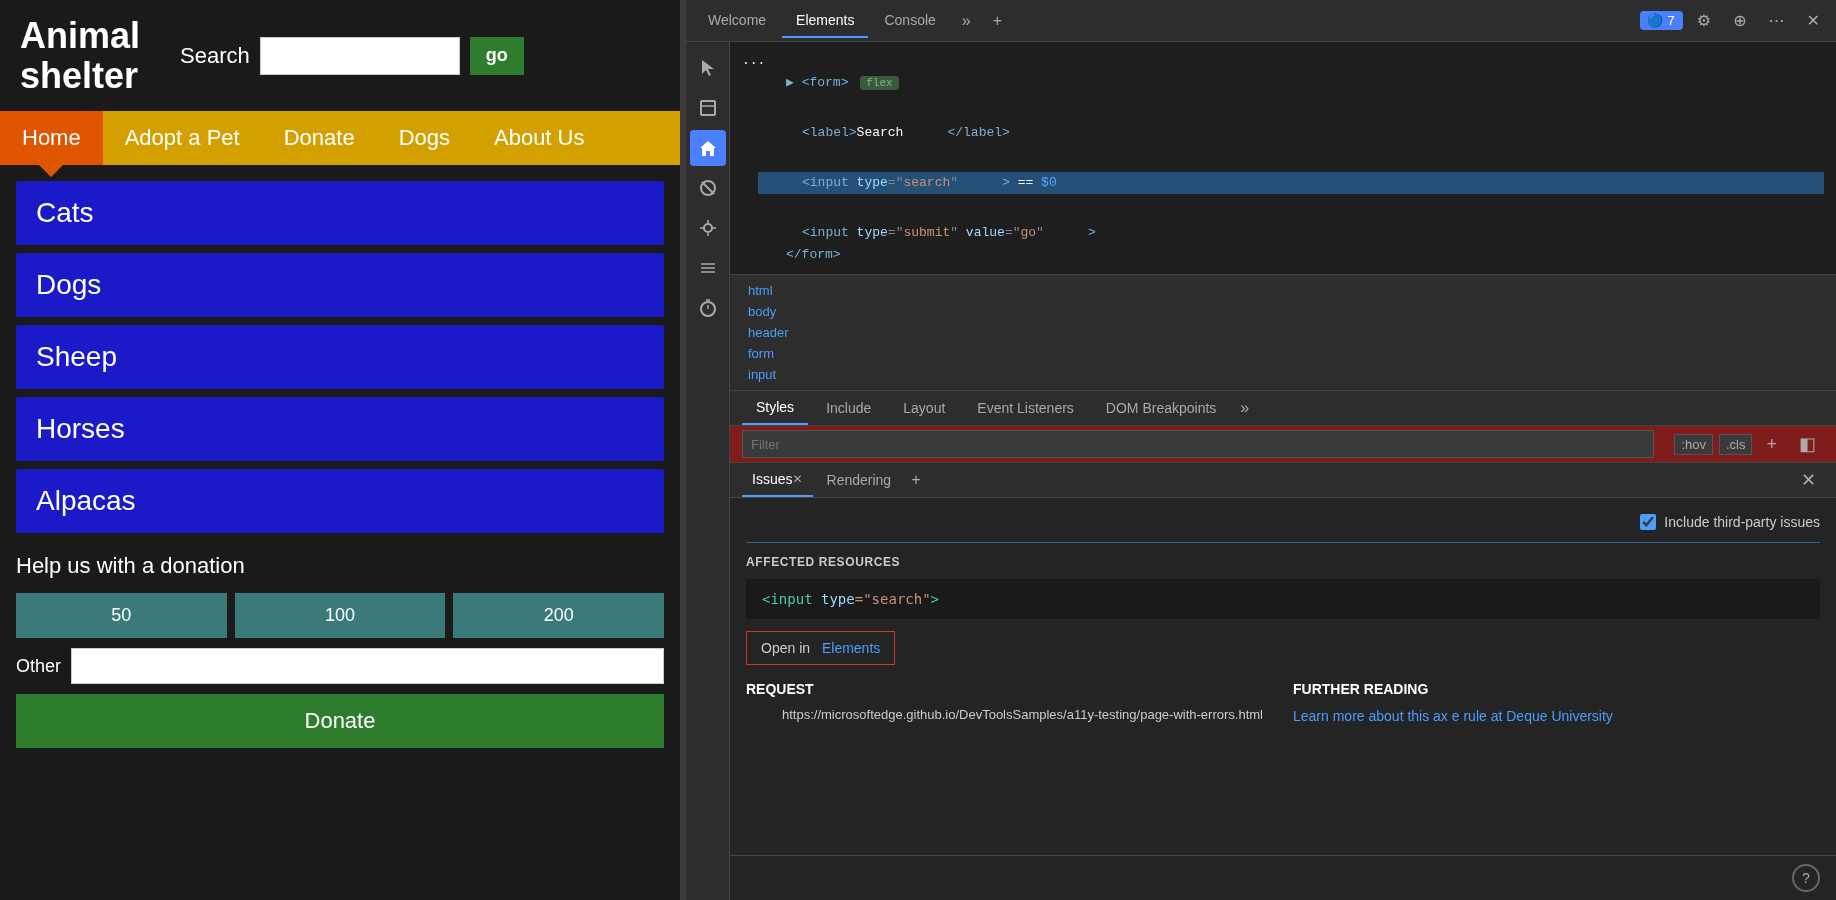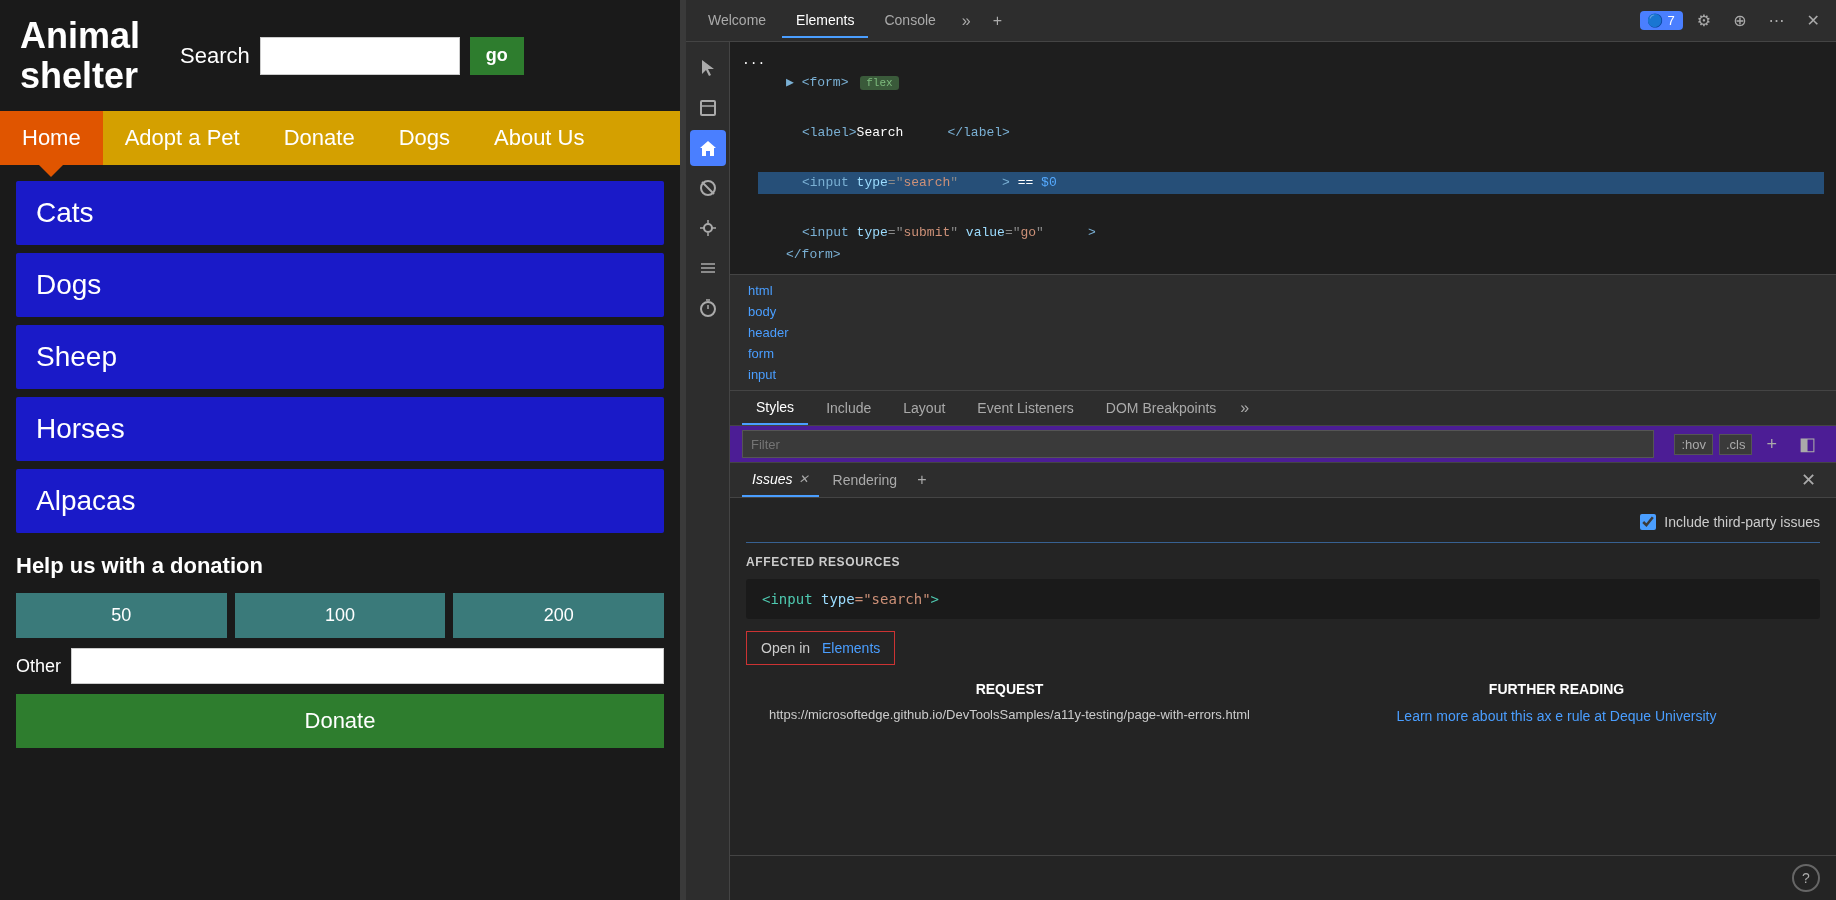--- a/index.html
+++ b/index.html
@@ -104,21 +104,21 @@
       border-radius: 2px;
     }
 
     
     .donation-section {
       padding: 20px 16px;
       color: white;
     }
     .donation-title {
       font-size: 22px;
-      font-weight: bold;
+      font-weight: normal;
       margin-bottom: 14px;
     }
     .donation-amounts {
       display: grid;
       grid-template-columns: 1fr 1fr 1fr;
       gap: 8px;
       margin-bottom: 10px;
     }
     .amount-btn {
       background: #3a7a7a;
@@ -324,21 +324,21 @@
     }
     .styles-tab-more {
       color: #aaa;
       padding: 8px 6px;
       font-size: 16px;
       cursor: pointer;
     }
 
     
     .filter-row {
-      background: #4c1d95;
+      background: #7f1d1d;
       display: flex;
       align-items: center;
       padding: 4px 12px;
       border-bottom: 1px solid #444;
       gap: 20px;
     }
     .filter-input {
       flex: 1;
       background: #3a3a3a;
       border: 1px solid #555;
@@ -372,22 +372,20 @@
       gap: 4px;
     }
     .issues-tab {
       color: white;
       padding: 8px 10px;
       font-size: 14px;
       cursor: pointer;
       border-bottom: 2px solid #4a9eff;
       display: flex;
       align-items: center;
-      gap: 6px;
-      font-style: italic;
     }
     .issues-tab-close {
       color: #aaa;
       cursor: pointer;
       font-size: 12px;
     }
     .issues-tab-rendering {
       color: #aaa;
       padding: 8px 10px;
       font-size: 14px;
@@ -470,32 +468,32 @@
     .open-in-elements-link {
       color: #4a9eff;
       text-decoration: none;
     }
 
     
     .two-col {
       display: grid;
       grid-template-columns: 1fr 1fr;
       gap: 20px;
-      text-align: center;
     }
     .col-heading {
       color: white;
       font-size: 14px;
       font-weight: bold;
       margin-bottom: 8px;
     }
     .col-text {
       color: #ccc;
       font-size: 13px;
       line-height: 1.6;
+      margin-left: 36px;
     }
     .col-link {
       color: #4a9eff;
       text-decoration: none;
       font-size: 14px;
       line-height: 1.6;
     }
 
     
     .separator-line {

